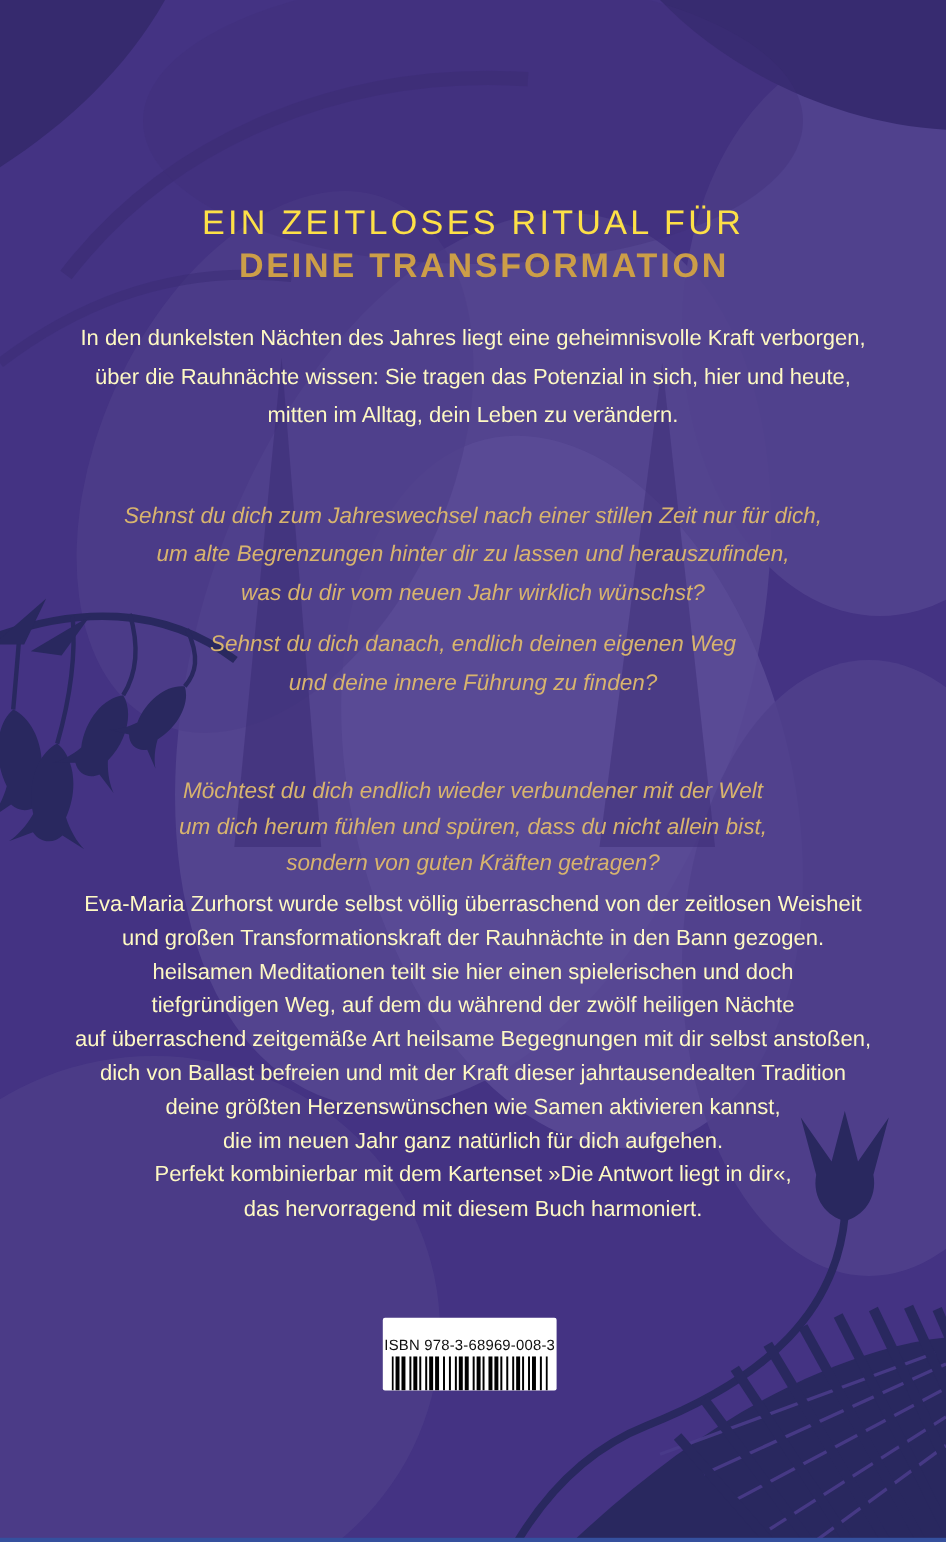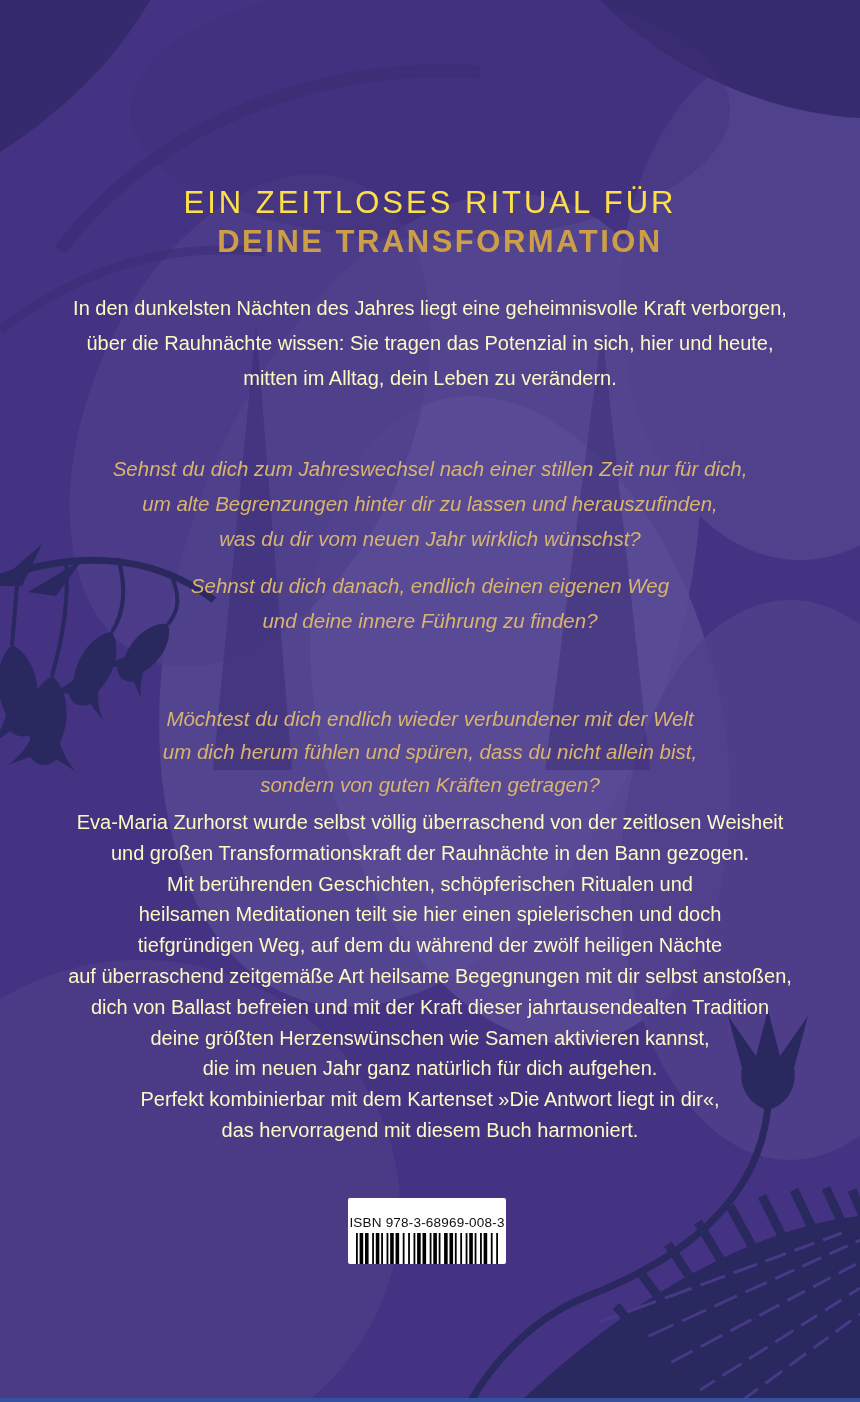--- a/index.html
+++ b/index.html
@@ -129,21 +129,20 @@
 
   <div class="txt qblock q3">
     <div>Möchtest du dich endlich wieder verbundener mit der Welt</div>
     <div>um dich herum fühlen und spüren, dass du nicht allein bist,</div>
     <div>sondern von guten Kräften getragen?</div>
   </div>
 
   <div class="txt white bodytext">
     <div>Eva-Maria Zurhorst wurde selbst völlig überraschend von der zeitlosen Weisheit</div>
     <div>und großen Transformationskraft der Rauhnächte in den Bann gezogen.</div>
-    <div>Mit berührenden Geschichten, schöpferischen Ritualen und</div>
     <div>heilsamen Meditationen teilt sie hier einen spielerischen und doch</div>
     <div>tiefgründigen Weg, auf dem du während der zwölf heiligen Nächte</div>
     <div>auf überraschend zeitgemäße Art heilsame Begegnungen mit dir selbst anstoßen,</div>
     <div>dich von Ballast befreien und mit der Kraft dieser jahrtausendealten Tradition</div>
     <div>deine größten Herzenswünschen wie Samen aktivieren kannst,</div>
     <div>die im neuen Jahr ganz natürlich für dich aufgehen.</div>
     <div>Perfekt kombinierbar mit dem Kartenset »Die Antwort liegt in dir«,</div>
     <div>das hervorragend mit diesem Buch harmoniert.</div>
   </div>
 

